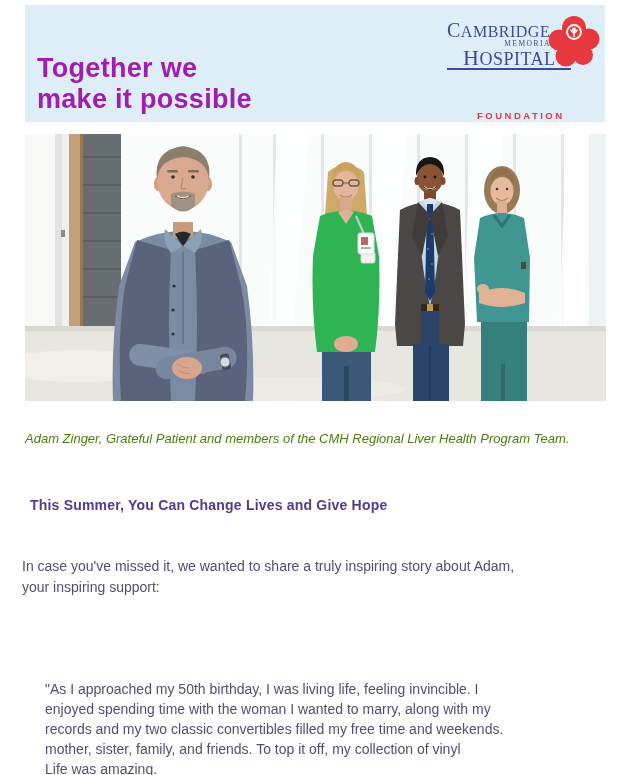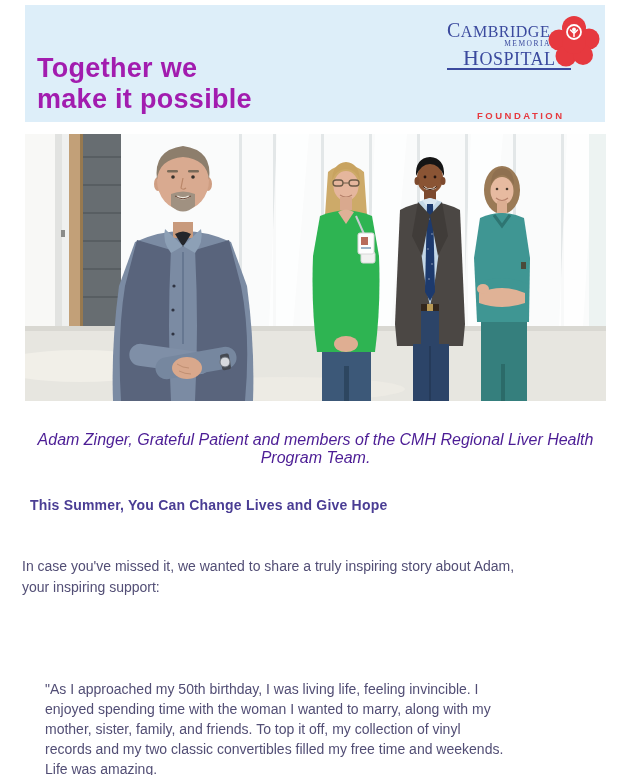--- a/index.html
+++ b/index.html
@@ -25,22 +25,22 @@
   .l-hos{position:absolute;top:23px;left:16px;font-size:18px;letter-spacing:.5px;white-space:nowrap;}
   .l-hos::first-letter{font-size:22px;}
   .l-rule{position:absolute;top:46px;left:0;width:124px;height:2px;background:#3b4a9e;}
   .l-fdn{position:absolute;top:52px;left:30px;font-size:9.5px;font-weight:bold;
     letter-spacing:2.5px;color:#e6393f;font-family:"Liberation Sans",sans-serif;margin-top:36px;}
   .flower{position:absolute;top:0;right:0;}
   
   .photo{position:absolute;left:25px;top:134px;width:581px;height:267px;overflow:hidden;}
   
   .caption{
-    position:absolute;left:25px;top:431px;width:581px;text-align:center;
-    font-style:italic;font-size:16px;color:#4c1d95;
+    position:absolute;left:25px;top:431px;width:581px;text-align:left;
+    font-style:italic;font-size:13px;color:#4d7c0f;
   }
   .heading{
     position:absolute;left:30px;top:497px;margin:0;
     font-size:14px;font-weight:bold;color:#4a3d94;letter-spacing:.2px;
   }
   .para{color:#524e75;font-size:14px;}
   .intro{position:absolute;left:22px;top:556px;line-height:21px;}
   .quote{position:absolute;left:45px;top:679px;line-height:20px;}
 </style>
 </head>
@@ -229,16 +229,16 @@
 <h2 class="heading">This Summer, You Can Change Lives and Give Hope</h2>
 
 <div class="para intro">
   <div>In case you've missed it, we wanted to share a truly inspiring story about Adam,</div>
   <div>your inspiring support:</div>
 </div>
 
 <div class="para quote">
   <div>"As I approached my 50th birthday, I was living life, feeling invincible. I</div>
   <div>enjoyed spending time with the woman I wanted to marry, along with my</div>
+  <div>records and my two classic convertibles filled my free time and weekends.</div>
   <div>mother, sister, family, and friends. To top it off, my collection of vinyl</div>
-  <div>records and my two classic convertibles filled my free time and weekends.</div>
   <div>Life was amazing.</div>
 </div>
 
 </body></html>

